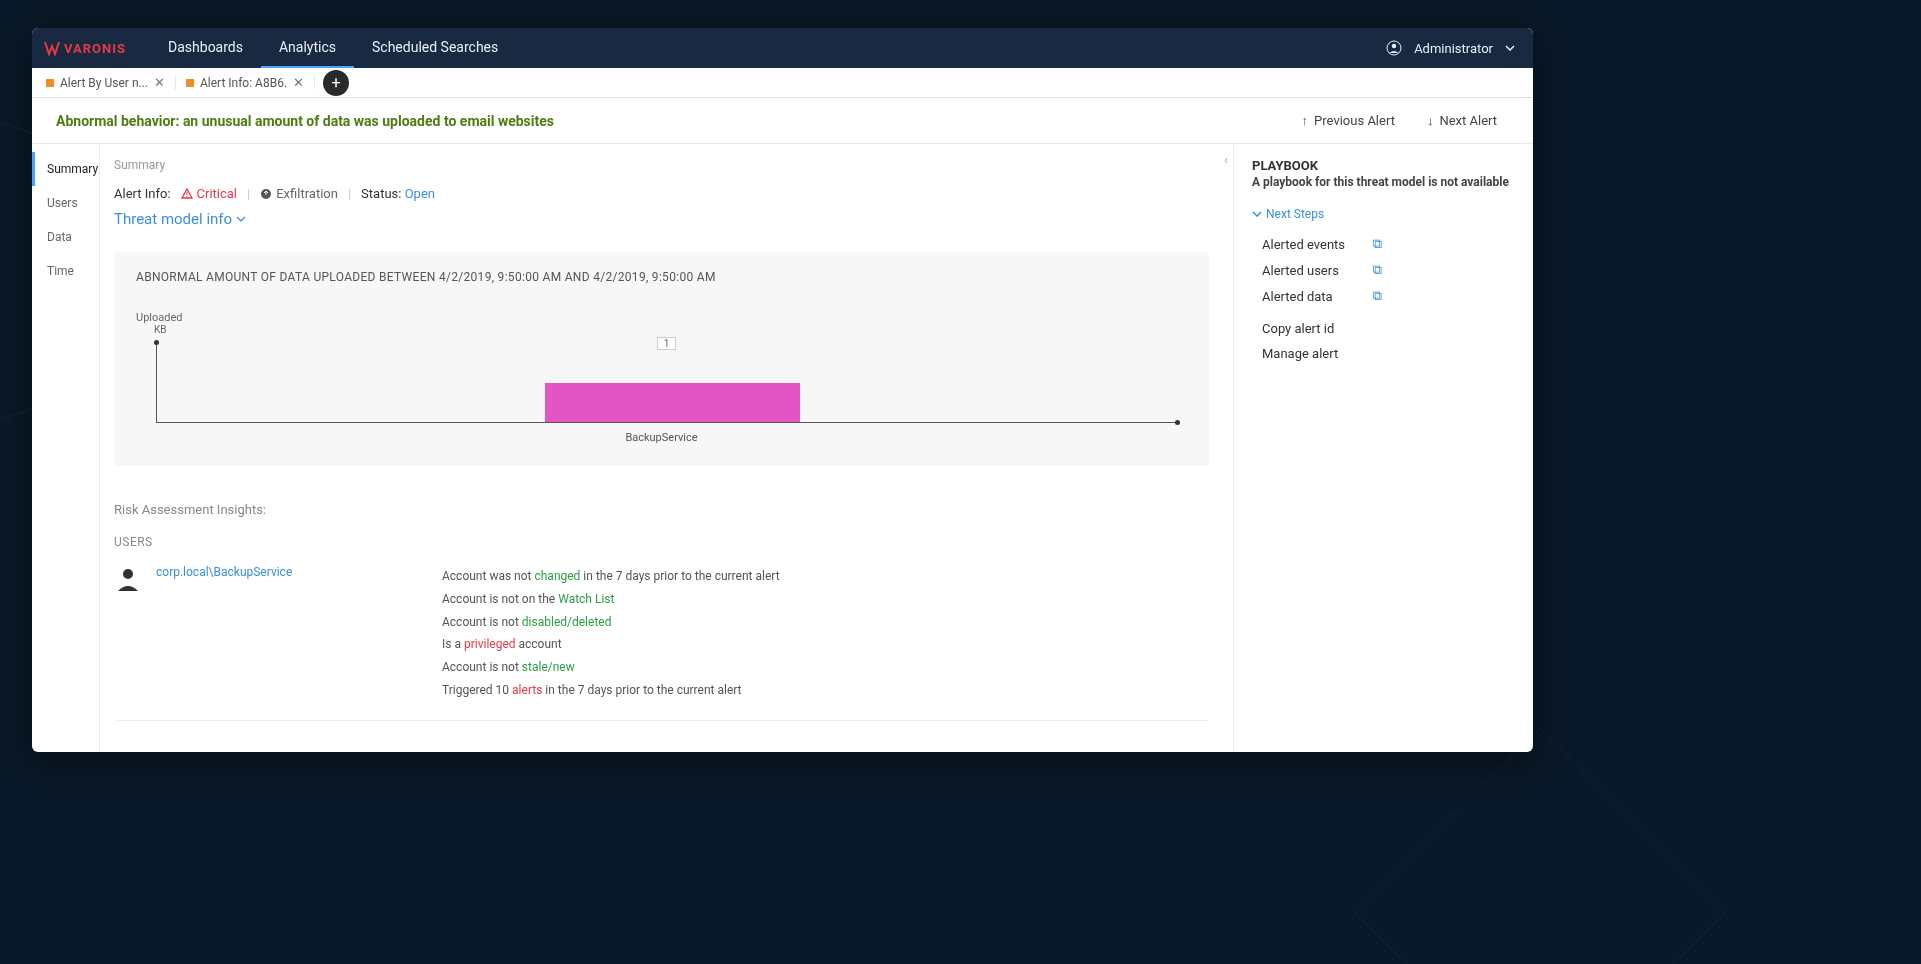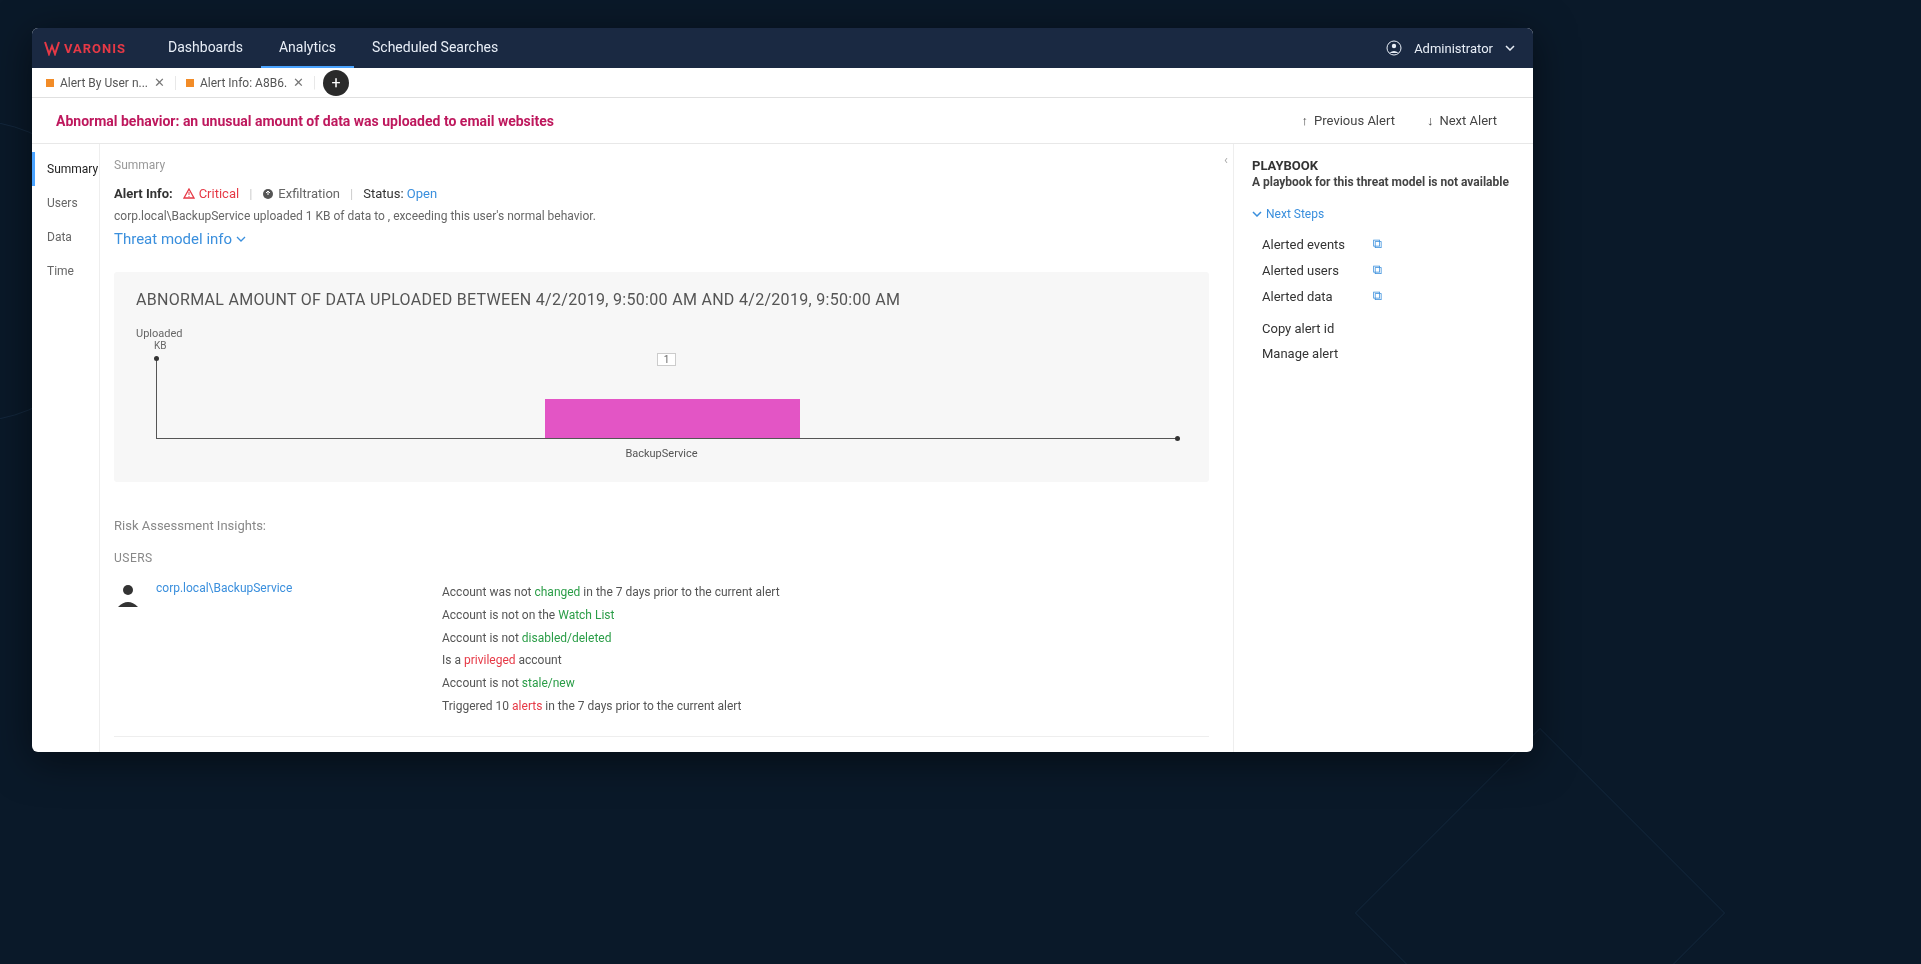--- a/index.html
+++ b/index.html
@@ -14,39 +14,39 @@
 .topnav { display: flex; gap: 0; }
 .topnav-item { color: #e8eef7; font-size: 14px; padding: 0 18px; height: 40px; display: flex; align-items: center; cursor: pointer; border-bottom: 2px solid transparent; }
 .topnav-item.active { border-bottom-color: #4aa3ff; }
 .tabbar { height: 30px; background: #fff; display: flex; align-items: center; border-bottom: 1px solid #e0e0e0; padding-left: 4px; }
 .tab { display: flex; align-items: center; height: 14px; padding: 0 10px; font-size: 12px; color: #555; gap: 6px; border-right: 1px solid #e8e8e8; cursor: pointer; }
 .tab.active { background: #fff; border-bottom: 1px solid #fff; margin-bottom: -1px; }
 .tab-sq { width: 8px; height: 8px; background: #f28c28; display: inline-block; }
 .tab-close { color: #777; font-size: 13px; cursor: pointer; }
 .tab-add { width: 26px; height: 26px; border-radius: 50%; background: #2a2a2a; color: #fff; display: flex; align-items: center; justify-content: center; margin-left: 8px; cursor: pointer; font-size: 16px; }
 .titlebar { height: 46px; display: flex; align-items: center; justify-content: space-between; padding: 0 24px; border-bottom: 1px solid #e8e8e8; }
-.page-title { font-size: 14px; font-weight: 700; color: #be185d; }
+.page-title { font-size: 14px; font-weight: 700; color: #4d7c0f; }
 .btn-ghost { display: flex; align-items: center; gap: 6px; font-size: 13px; color: #444; padding: 6px 12px; cursor: pointer; }
 .tb-right { display: flex; gap: 8px; }
 .content-area { flex: 1; display: flex; overflow: hidden; }
 .vtabs { width: 68px; border-right: 1px solid #eee; display: flex; flex-direction: column; padding-top: 8px; }
 .vtab { font-size: 12px; color: #666; padding: 10px 12px; cursor: pointer; border-left: 3px solid transparent; }
 .vtab.active { color: #222; border-left-color: #4aa3ff; }
 .main-scroll { flex: 1; overflow-y: auto; padding: 14px 24px 20px 14px; }
 .main-scroll h4.sec { font-size: 12px; color: #999; font-weight: 400; margin-bottom: 14px; }
 .info-line { font-size: 13px; color: #333; display: flex; align-items: center; gap: 10px; margin-bottom: 8px; }
-.info-label { font-weight: 700; }
+.info-label { font-weight: 400; }
 .divider-v { color: #ccc; }
 .badge-crit { color: #e63946; display: flex; align-items: center; gap: 4px; }
 .badge-exfil { color: #666; display: flex; align-items: center; gap: 4px; }
 .status-open { color: #3a8fdd; }
 .desc-line { font-size: 12px; color: #666; margin-bottom: 6px; }
 .link { color: #3a8fdd; font-size: 15px; cursor: pointer; display: inline-flex; align-items: center; gap: 4px; }
 .chart-card { background: #f7f7f7; border-radius: 3px; padding: 18px 22px 22px 22px; margin-top: 24px; }
-.chart-ttl { font-size: 16px; letter-spacing: .3px; color: #555; margin-bottom: 18px; }
+.chart-ttl { font-size: 12px; letter-spacing: .3px; color: #555; margin-bottom: 27px; }
 .chart-sub { font-size: 11px; color: #666; margin-left: 0; }
 .chart-axis-label { font-size: 10px; color: #666; margin-left: 18px; }
 .chart-plot { position: relative; height: 80px; margin: 8px 10px 0 20px; border-left: 1px solid #555; border-bottom: 1px solid #555; }
 .chart-dot-tl { position: absolute; top: -3px; left: -3px; width: 5px; height: 5px; background: #333; border-radius: 50%; }
 .chart-dot-br { position: absolute; bottom: -3px; right: -3px; width: 5px; height: 5px; background: #333; border-radius: 50%; }
 .chart-bar { position: absolute; bottom: 0; background: #e355c5; height: 50%; }
 .chart-val { position: absolute; font-size: 10px; color: #666; border: 1px solid #ccc; padding: 0 6px; background: #fff; }
 .chart-xlabel { text-align: center; font-size: 11px; color: #555; margin-top: 8px; }
 .risk-h { font-size: 13px; color: #888; margin-top: 36px; margin-bottom: 18px; }
 .risk-sec-h { font-size: 12px; color: #888; letter-spacing: .5px; margin-bottom: 10px; }
@@ -156,21 +156,20 @@
           <svg width="12" height="12" viewBox="0 0 12 12">
               <circle cx="6" cy="6" r="5" fill="#555"></circle>
               <path d="M6 3 L6 7 M4 5 L6 3 L8 5" stroke="#fff" fill="none"></path>
             </svg>
           <span>Exfiltration</span>
         </span>
         <span class="divider-v">|</span>
         <span><span>Status:</span> <span class="status-open">Open</span></span>
       </div>
 
-      <div class="desc-line">corp.local\BackupService uploaded 1 KB of data to , exceeding this user's normal behavior.</div>
       <span class="link">
         <span>Threat model info</span>
         <svg class="caret-svg" viewBox="0 0 10 6">
             <path d="M1 1 L5 5 L9 1" stroke="#3a8fdd" stroke-width="1.3" fill="none"></path>
           </svg>
       </span>
 
       
       <div class="chart-card">
         <div class="chart-ttl">ABNORMAL AMOUNT OF DATA UPLOADED BETWEEN 4/2/2019, 9:50:00 AM AND 4/2/2019, 9:50:00 AM</div>

